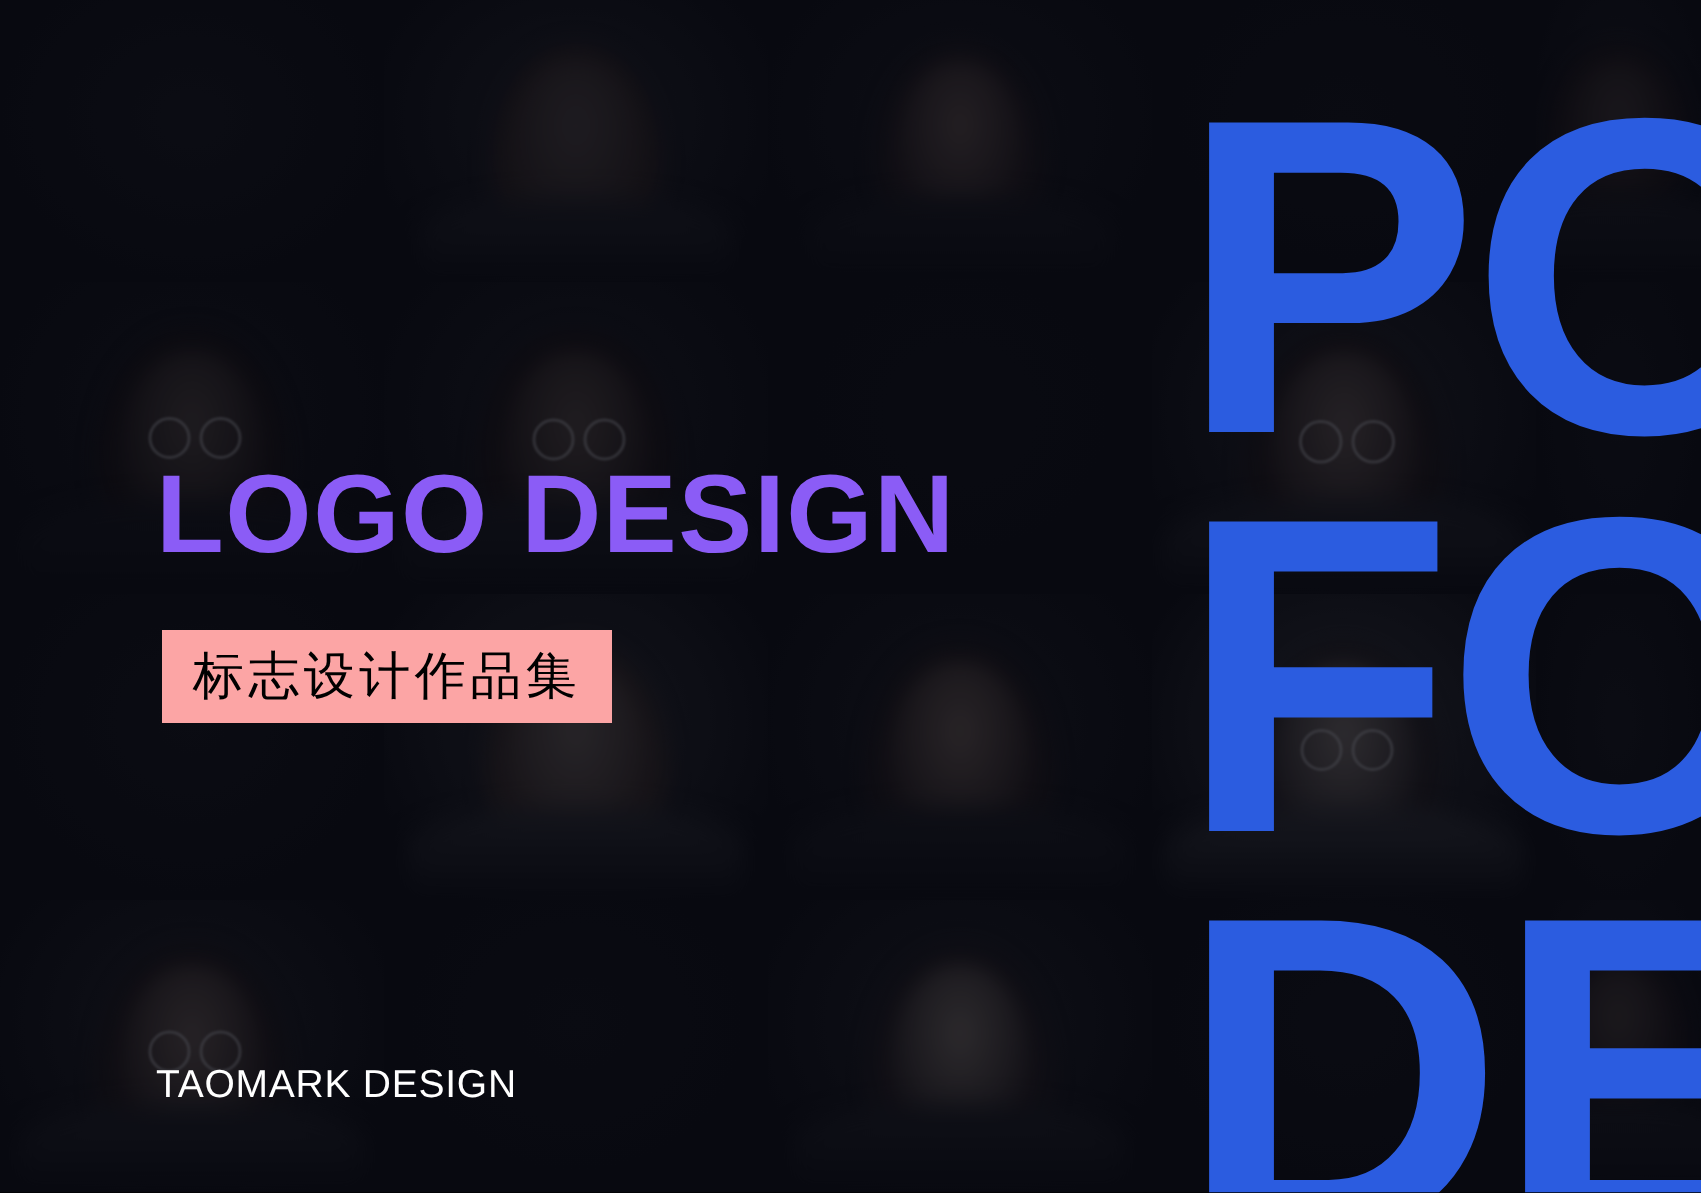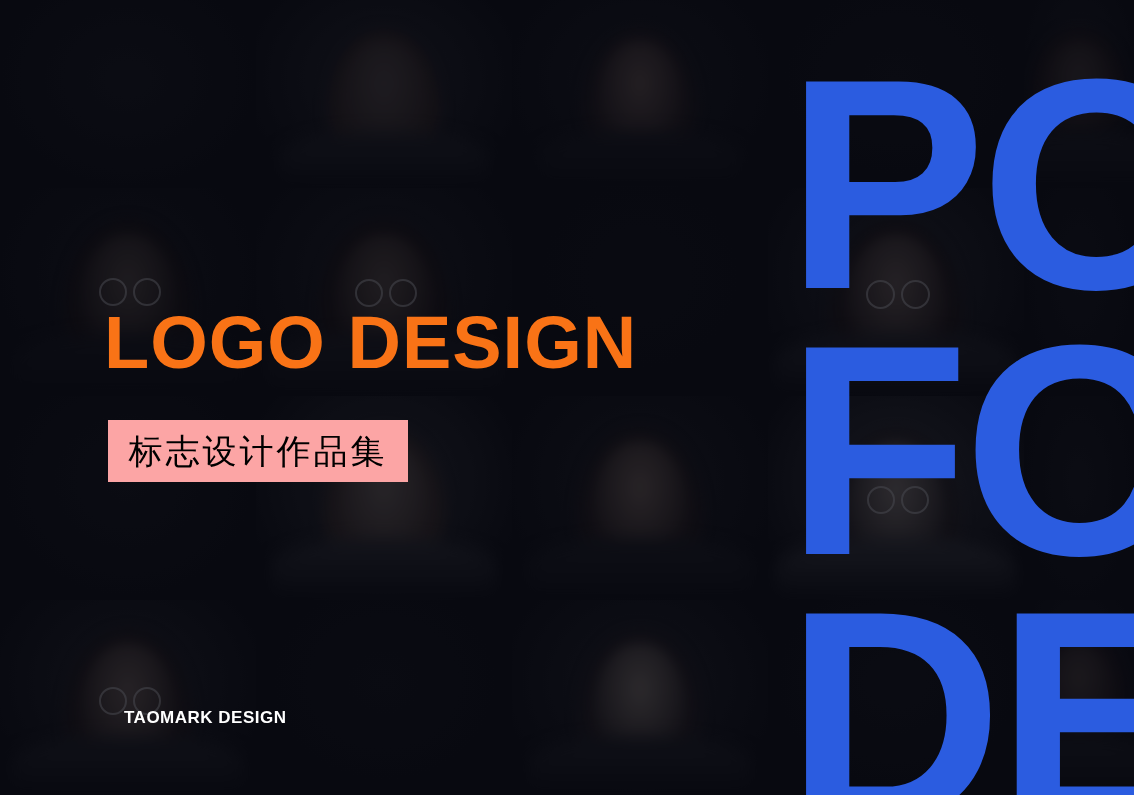--- a/index.html
+++ b/index.html
@@ -122,24 +122,24 @@
   #subtitle-text {
     font-size: 34px;
     font-weight: 400;
     letter-spacing: 3px;
     line-height: 1;
     color: #000000;
     white-space: nowrap;
   }
   #brandline {
     position: absolute;
-    left: 124px;
+    left: 104px;
     top: 709px;
-    font-size: 17px;
-    font-weight: 700;
+    font-size: 26px;
+    font-weight: 400;
     letter-spacing: .5px;
     line-height: 1;
     color: #ffffff;
     white-space: nowrap;
   }
 </style>
 </head>
 <body>
 
 <div id="poster" style="background: rgb(11, 11, 11);">
@@ -295,21 +295,21 @@
   <div id="grid-veil"></div>
 
   <div id="bigtype">
       <div class="bigtype-row" style="top: 34px; color: rgb(43, 92, 224);">PO</div>
       <div class="bigtype-row" style="top: 300px; color: rgb(43, 92, 224);">FO</div>
       <div class="bigtype-row" style="top: 566px; color: rgb(43, 92, 224);">DE</div>
     </div>
 
   <div id="copy">
 
-    <div id="headline" style="color: #f97316;">LOGO DESIGN</div>
+    <div id="headline" style="color: #8b5cf6;">LOGO DESIGN</div>
 
     <div id="subtitle-badge" style="background: #fca5a5;">
       <span id="subtitle-text" style="color: rgb(0, 0, 0);">标志设计作品集</span>
     </div>
 
     <div id="brandline" style="color: rgb(255, 255, 255);">TAOMARK DESIGN</div>
 
   </div>
 </div>
 

